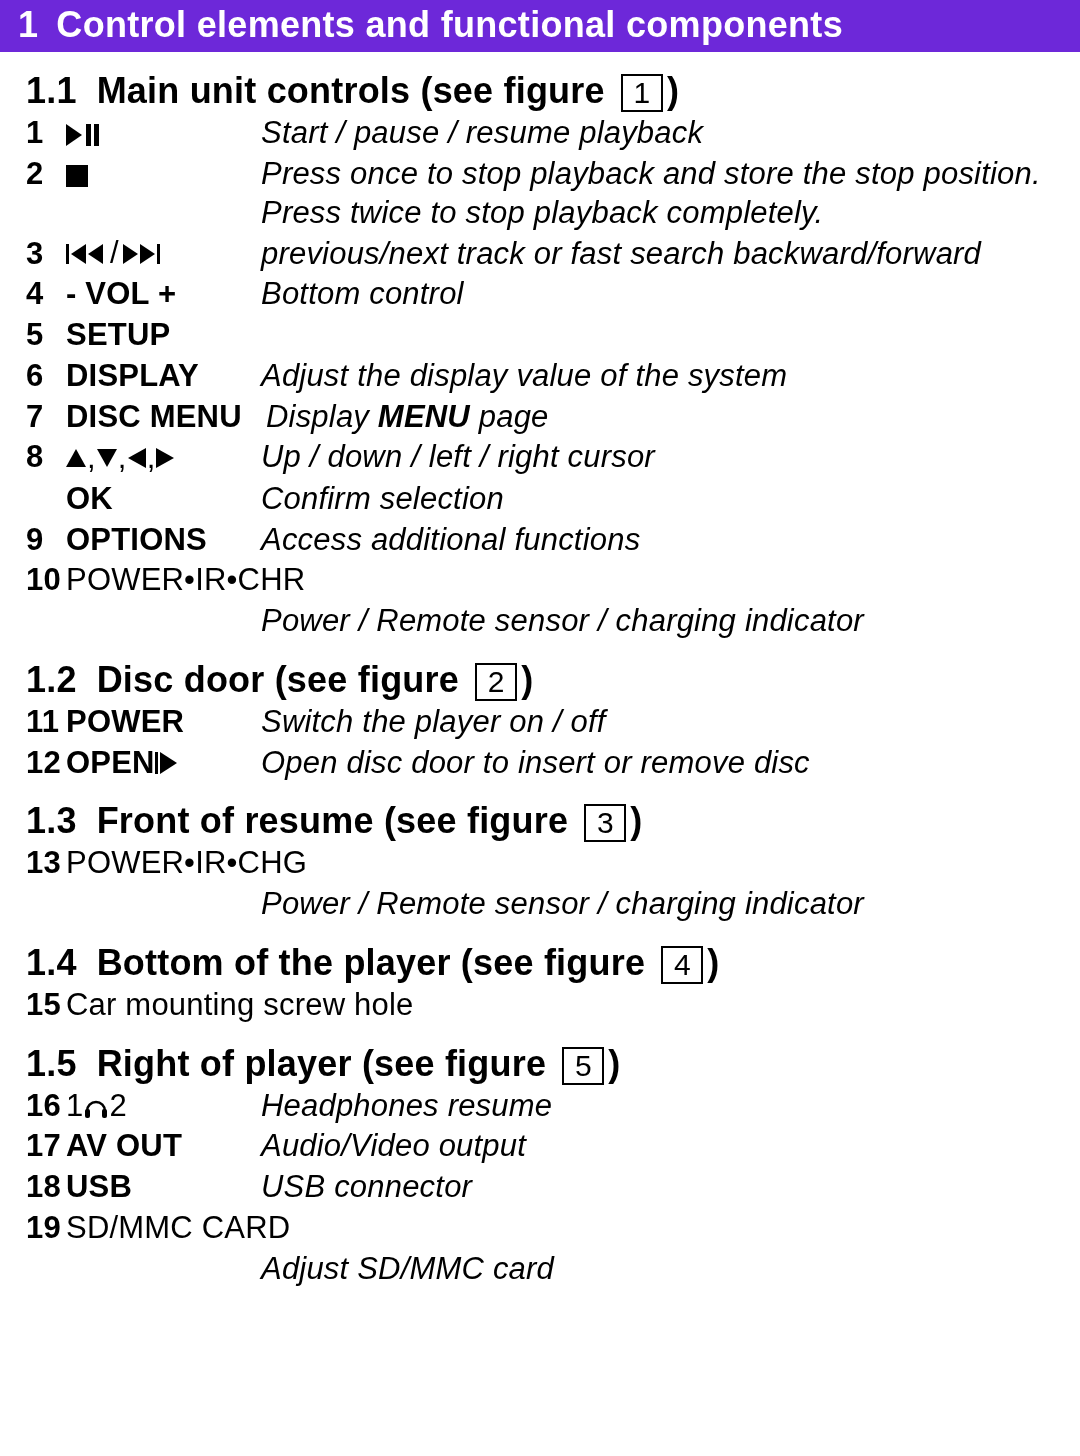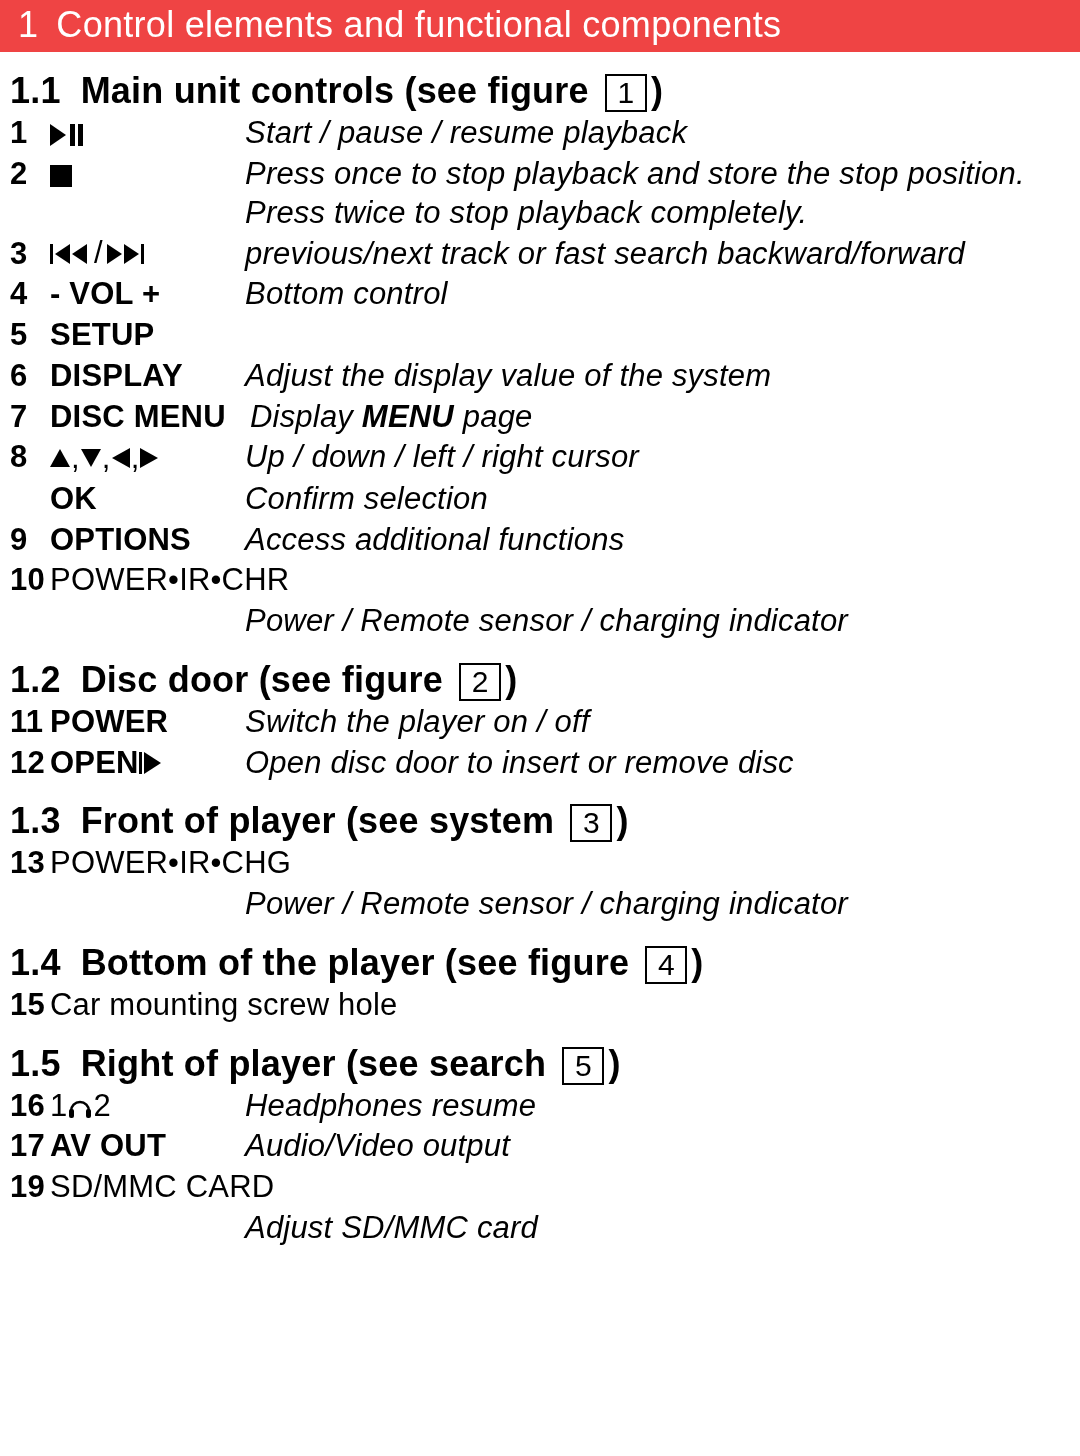--- a/index.html
+++ b/index.html
@@ -6,34 +6,34 @@
     margin: 0;
     padding: 0;
     background: #fff;
     font-family: "Gill Sans", "Gill Sans MT", Arial, sans-serif;
     font-size: 31px;
     color: #000;
     letter-spacing: 0.2px;
     width: 1080px;
   }
   .header {
-    background: #ef4444;
+    background: #6d28d9;
     color: #fff;
     padding: 4px 14px 6px 18px;
     font-size: 36px;
-    font-weight: 400;
+    font-weight: 700;
     letter-spacing: 0.3px;
     box-sizing: border-box;
   }
   .header .num {
     display: inline-block;
     margin-right: 18px;
   }
   .content {
-    padding: 0 18px 10px 10px;
+    padding: 0 18px 10px 26px;
   }
   .subhead {
     font-weight: 700;
     font-size: 36px;
     margin-top: 18px;
     display: flex;
     align-items: center;
     margin-bottom: 2px;
   }
   .subhead .sn {
@@ -231,21 +231,21 @@
         <svg class="inline-ico" width="22" height="22">
           <rect x="0" y="0" width="3" height="22" fill="#000"></rect>
           <polygon points="5,0 22,11 5,22" fill="#000"></polygon>
         </svg>
     </div>
     <div class="col-desc">Open disc door to insert or remove disc</div>
   </div>
 
   <div class="subhead">
     <span class="sn">1.3</span>
-    <span><span>Front of player (see system </span><span class="figbox">3</span><span>)</span></span>
+    <span><span>Front of resume (see figure </span><span class="figbox">3</span><span>)</span></span>
   </div>
 
   <div class="row">
     <div class="col-num">13</div>
     <div class="noflex-label">POWER•IR•CHG</div>
   </div>
   <div class="row">
     <div class="spacer-desc col-desc">Power / Remote sensor / charging indicator</div>
   </div>
 
@@ -255,21 +255,21 @@
   </div>
 
 
   <div class="row">
     <div class="col-num">15</div>
     <div class="noflex-label">Car mounting screw hole</div>
   </div>
 
   <div class="subhead">
     <span class="sn">1.5</span>
-    <span><span>Right of player (see search </span><span class="figbox">5</span><span>)</span></span>
+    <span><span>Right of player (see figure </span><span class="figbox">5</span><span>)</span></span>
   </div>
 
   <div class="row tight">
     <div class="col-num">16</div>
     <div class="col-label" style="font-weight:400;">
       <span>1 </span>
         <svg class="inline-ico" width="26" height="26">
           <path d="M4 18 A9 9 0 0 1 22 18" stroke="#000" stroke-width="2.5" fill="none"></path>
           <rect x="2" y="16" width="5" height="9" rx="2" fill="#000"></rect>
           <rect x="19" y="16" width="5" height="9" rx="2" fill="#000"></rect>
@@ -278,20 +278,25 @@
     </div>
     <div class="col-desc">Headphones resume</div>
   </div>
 
   <div class="row">
     <div class="col-num">17</div>
     <div class="col-label">AV OUT</div>
     <div class="col-desc">Audio/Video output</div>
   </div>
 
+  <div class="row">
+    <div class="col-num">18</div>
+    <div class="col-label">USB</div>
+    <div class="col-desc">USB connector</div>
+  </div>
 
   <div class="row">
     <div class="col-num">19</div>
     <div class="noflex-label">SD/MMC CARD</div>
   </div>
   <div class="row">
     <div class="spacer-desc col-desc">Adjust SD/MMC card</div>
   </div>
 
 </div>

